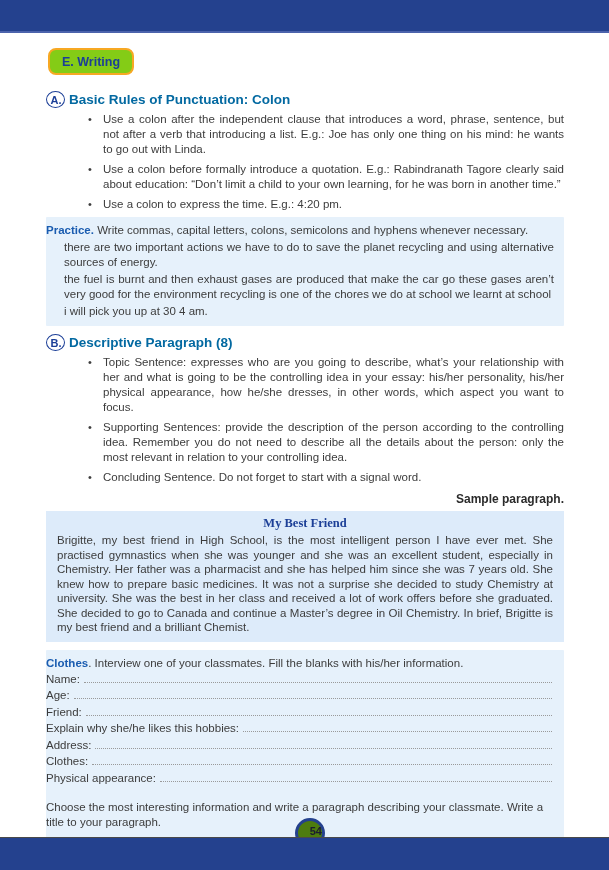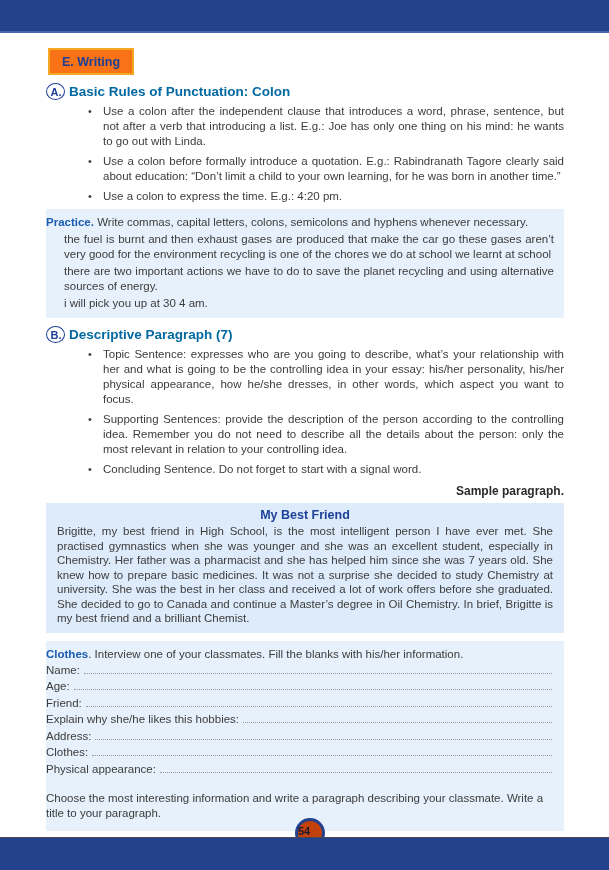--- a/index.html
+++ b/index.html
@@ -6,22 +6,22 @@
   body { width: 609px; font-family: "Liberation Sans", "DejaVu Sans", sans-serif; }
   .page { position: relative; width: 609px; height: 870px; background: #ffffff; overflow: hidden; }
 
   .top-bar { position: absolute; top: 0; left: 0; width: 609px; height: 31px;
              background: #24418E; border-bottom: 2px solid #4C63AC; }
   .bottom-bar { position: absolute; bottom: 0; left: 0; width: 609px; height: 32px;
                 background: #24418E; border-top: 1.5px solid #4A4A4A; z-index: 3; }
 
   .content { position: absolute; top: 33px; left: 0; width: 609px; padding: 0 45px 0 46px; box-sizing: border-box; }
 
-  .badge { display: inline-block; margin: 15px 0 0 2px; background: #f97316; border: 2px solid #F7A823;
-           border-radius: 0; padding: 2px 12px 3px 12px; }
+  .badge { display: inline-block; margin: 15px 0 8px 2px; background: #84cc16; border: 2px solid #F7A823;
+           border-radius: 8px; padding: 2px 12px 3px 12px; }
   .badge span { font-size: 12.5px; font-weight: bold; color: #1C3F97; }
 
   .heading { margin-top: 8px; display: flex; align-items: center; }
   .circle-letter { display: inline-flex; align-items: center; justify-content: center;
                    min-width: 19px; height: 17px; border: 1.4px solid #1C3F97; border-radius: 50%;
                    color: #1C3F97; font-weight: bold; font-size: 11px; margin-right: 4px;
                    box-sizing: border-box; padding-left: 1px; }
   .heading-text { color: #0369a1; font-weight: bold; font-size: 13.5px; }
 
   ul.bullets { list-style: none; margin: 4px 0 0 0; padding: 0 0 0 42px; }
@@ -30,32 +30,32 @@
   .btext { flex: 1; color: #3C3C3C; font-size: 11.5px; line-height: 15px; text-align: justify; }
 
   .pbox { background: #E6F1FB; margin-top: 5px; padding: 6px 10px 7px 0; border-radius: 1px; }
   .pline { margin: 0; font-size: 11.5px; line-height: 15px; color: #3C3C3C; }
   .plabel { color: #1A5CB0; font-weight: bold; }
   .pitem { margin: 2px 0 0 18px; font-size: 11.5px; line-height: 15px; color: #3C3C3C; text-align: justify; }
 
   .sample-heading { margin: 7px 0 0 1px; font-size: 12px; font-weight: bold; color: #2B2B2B; text-align: right; }
 
   .sample-box { background: #DDEBFA; margin-top: 5px; padding: 5px 11px 7px 11px; }
-  .sample-title { text-align: center; color: #1C3F97; font-weight: bold; font-size: 12.5px; margin-bottom: 2px; }
+  .sample-title { text-align: center; color: #1C3F97; font-weight: bold; font-size: 12.5px; margin-bottom: 2px; font-family: Liberation Serif, serif; }
   .sample-body { margin: 0; font-size: 11.5px; line-height: 14.5px; color: #3C3C3C; text-align: justify; }
 
   .pbox2 { margin-top: 8px; padding-bottom: 10px; }
   .form-row { display: flex; align-items: center; height: 16.5px; }
   .form-label { font-size: 11.5px; color: #3C3C3C; white-space: nowrap; }
   .dotline { flex: 1; border-bottom: 1.2px dotted #9A9A9A; margin: 0 2px 3px 4px; height: 10px; }
   .closing { margin: 14px 0 0 0; font-size: 11.5px; line-height: 15px; color: #3C3C3C; }
 
   .footer-badge { position: absolute; left: 295px; top: 818px; width: 30px; height: 30px;
-                  background: #c2410c; border: 3px solid #24418E; border-radius: 50%;
-                  box-sizing: border-box; display: flex; align-items: center; justify-content: flex-start;
+                  background: #4d7c0f; border: 3px solid #24418E; border-radius: 50%;
+                  box-sizing: border-box; display: flex; align-items: center; justify-content: flex-end;
                   z-index: 2; }
   .footer-badge span { font-size: 11px; font-weight: bold; color: #1b1b2f; margin-top: -4px; }
 </style>
 </head>
 <body>
 
 <div class="page">
   <div class="top-bar"></div>
 
   <div class="content">
@@ -82,28 +82,28 @@
         <span class="dot">•</span>
         <span class="btext">Use a colon to express the time. E.g.: 4:20 pm.</span>
       </li>
     </ul>
 
     <div class="pbox">
       <p class="pline">
         <strong class="plabel">Practice.</strong>
         <span>Write commas, capital letters, colons, semicolons and hyphens whenever necessary.</span>
       </p>
+      <p class="pitem">there are two important actions we have to do to save the planet recycling and using alternative sources of energy.</p>
       <p class="pitem">the fuel is burnt and then exhaust gases are produced that make the car go these gases aren’t very good for the environment recycling is one of the chores we do at school we learnt at school</p>
-      <p class="pitem">there are two important actions we have to do to save the planet recycling and using alternative sources of energy.</p>
       <p class="pitem">i will pick you up at 30 4 am.</p>
     </div>
 
     <div class="heading">
       <span class="circle-letter">B.</span>
-      <span class="heading-text">Descriptive Paragraph (7)</span>
+      <span class="heading-text">Descriptive Paragraph (8)</span>
     </div>
 
     <ul class="bullets">
       <li>
         <span class="dot">•</span>
         <span class="btext">Topic Sentence:  expresses who are you going to describe, what’s your relationship with her and what is going to be the controlling idea in your essay: his/her personality, his/her physical appearance, how he/she dresses, in other words, which aspect you want to focus.</span>
       </li>
       <li>
         <span class="dot">•</span>
         <span class="btext">Supporting Sentences: provide the description of the person according to the controlling idea. Remember you do not need  to describe all the details about the person: only the most relevant in relation to your controlling idea.</span>

